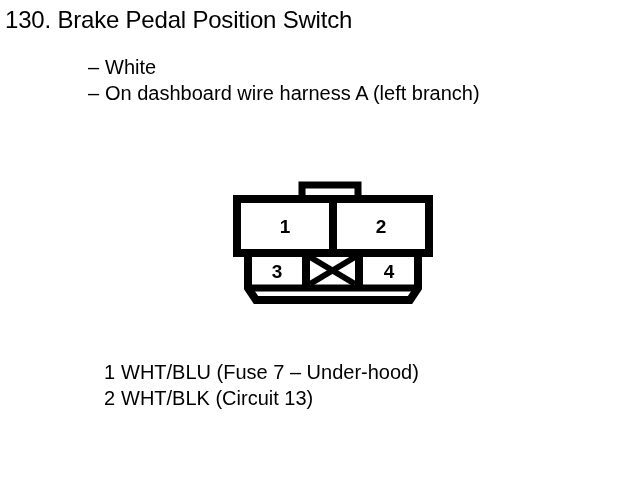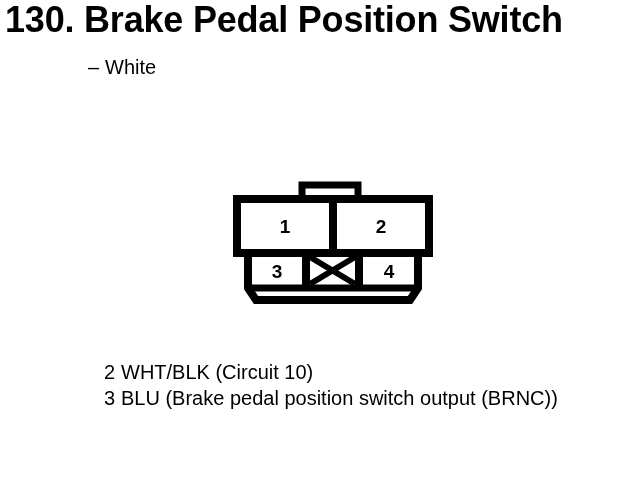--- a/index.html
+++ b/index.html
@@ -15,22 +15,22 @@
     font-family: "Liberation Sans", sans-serif;
     color: #000000;
     -webkit-font-smoothing: none;
   }
 
   
   .title {
     position: absolute;
     left: 5px;
     top: 0px;
-    font-size: 36px;
-    font-weight: bold;
+    font-size: 24px;
+    font-weight: normal;
     letter-spacing: -0.2px;
     line-height: 40px;
     white-space: nowrap;
   }
 
   
   .bullets {
     position: absolute;
     left: 88px;
     top: 55px;
@@ -82,20 +82,23 @@
 </style>
 </head>
 <body>
 
 <div class="title">130. Brake Pedal Position Switch</div>
 
 <div class="bullets">
   <div class="bullet-row">
     <span class="bullet-dash">–</span><span>White</span>
   </div>
+  <div class="bullet-row">
+    <span class="bullet-dash">–</span><span>On dashboard wire harness A (left branch)</span>
+  </div>
 </div>
 
 <div class="diagram">
   <svg width="210" height="140" viewBox="0 0 210 140">
 
     <path d="M 74,7 L 130,7 L 130,22 L 74,22 Z" fill="none" stroke="#000000" stroke-width="7"></path>
 
     <rect x="9" y="21" width="192" height="54" fill="#ffffff" stroke="#000000" stroke-width="8"></rect>
 
     <line x1="105" y1="21" x2="105" y2="75" stroke="#000000" stroke-width="8"></line>
@@ -112,18 +115,18 @@
 
     <text class="cav-num" x="57" y="55">1</text>
     <text class="cav-num" x="153" y="55">2</text>
     <text class="cav-num" x="49" y="100">3</text>
     <text class="cav-num" x="161" y="100">4</text>
   </svg>
 </div>
 
 <div class="legend">
   <div class="legend-row">
-    <span class="legend-num">2</span><span>WHT/BLK (Circuit 10)</span>
+    <span class="legend-num">1</span><span>WHT/BLU (Fuse 7 – Under-hood)</span>
   </div>
   <div class="legend-row">
-    <span class="legend-num">3</span><span>BLU (Brake pedal position switch output (BRNC))</span>
+    <span class="legend-num">2</span><span>WHT/BLK (Circuit 13)</span>
   </div>
 </div>
 
 </body></html>

